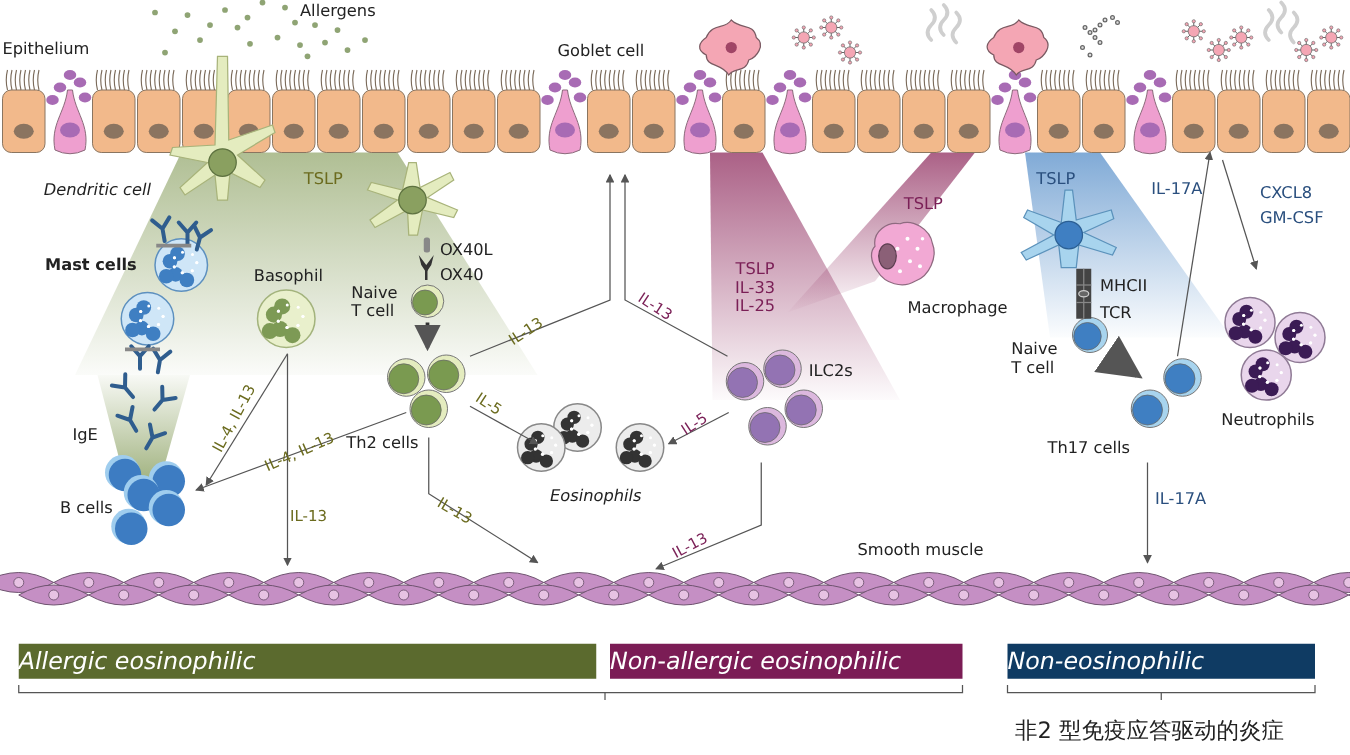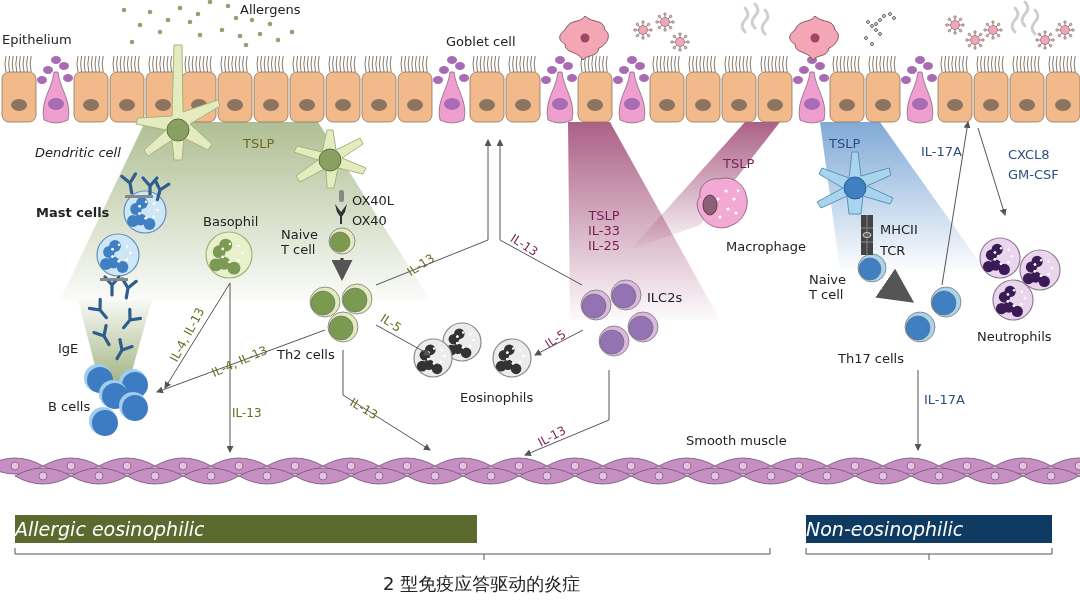--- a/index.html
+++ b/index.html
@@ -1114,21 +1114,21 @@
 <div class="lbl olive" style="left:243px;top:137px;">TSLP</div>
 <div class="lbl" style="left:36px;top:206px;font-weight:bold;">Mast cells</div>
 <div class="lbl" style="left:203px;top:215px;text-align:right;">Basophil</div>
 <div class="lbl" style="left:281px;top:228px;white-space:pre;">Naive
 T cell</div>
 <div class="lbl" style="left:352px;top:194px;">OX40L</div>
 <div class="lbl" style="left:352px;top:214px;">OX40</div>
 <div class="lbl" style="left:58px;top:342px;">IgE</div>
 <div class="lbl" style="left:48px;top:400px;">B cells</div>
 <div class="lbl" style="left:277px;top:348px;">Th2 cells</div>
-<div class="lbl" style="left:460px;top:391px;">Eosinophils</div>
+<div class="lbl" style="left:440px;top:391px;font-style:italic;">Eosinophils</div>
 <div class="lbl" style="left:647px;top:291px;">ILC2s</div>
 <div class="lbl plum center" style="left:588px;top:209px;">
   <div>TSLP</div>
   <div>IL-33</div>
   <div>IL-25</div>
 </div>
 <div class="lbl plum" style="left:723px;top:157px;">TSLP</div>
 <div class="lbl" style="left:704px;top:240px;margin-left:22px;">Macrophage</div>
 <div class="lbl navy" style="left:829px;top:137px;">TSLP</div>
 <div class="lbl" style="left:880px;top:223px;">MHCII</div>
@@ -1151,18 +1151,21 @@
 <div class="lbl olive rot" style="left:385px;top:312px;transform:rotate(33deg);font-size:12px;">IL-5</div>
 <div class="lbl olive rot" style="left:354px;top:396px;transform:rotate(30deg);font-size:12px;">IL-13</div>
 <div class="lbl plum rot" style="left:515px;top:232px;transform:rotate(33deg);font-size:12px;">IL-13</div>
 <div class="lbl plum rot" style="left:543px;top:340px;transform:rotate(-33deg);font-size:12px;">IL-5</div>
 <div class="lbl plum rot" style="left:536px;top:438px;transform:rotate(-28deg);font-size:12px;">IL-13</div>
 
 
 <div class="band" style="left:15px;width:462px;background:#5b6a2e;">
   <span>Allergic eosinophilic</span>
 </div>
+<div class="band" style="left:488px;width:282px;background:#7b1c55;">
+  <span>Non-allergic eosinophilic</span>
+</div>
 <div class="band" style="left:806px;width:246px;background:#0f3b63;">
   <span>Non-eosinophilic</span>
 </div>
 
-<div class="footer" style="left:383px;">2 型免疫应答驱动的炎症</div>
+<div class="footer" style="left:812px;">非2 型免疫应答驱动的炎症</div>
 </div>
 
 </body></html>

